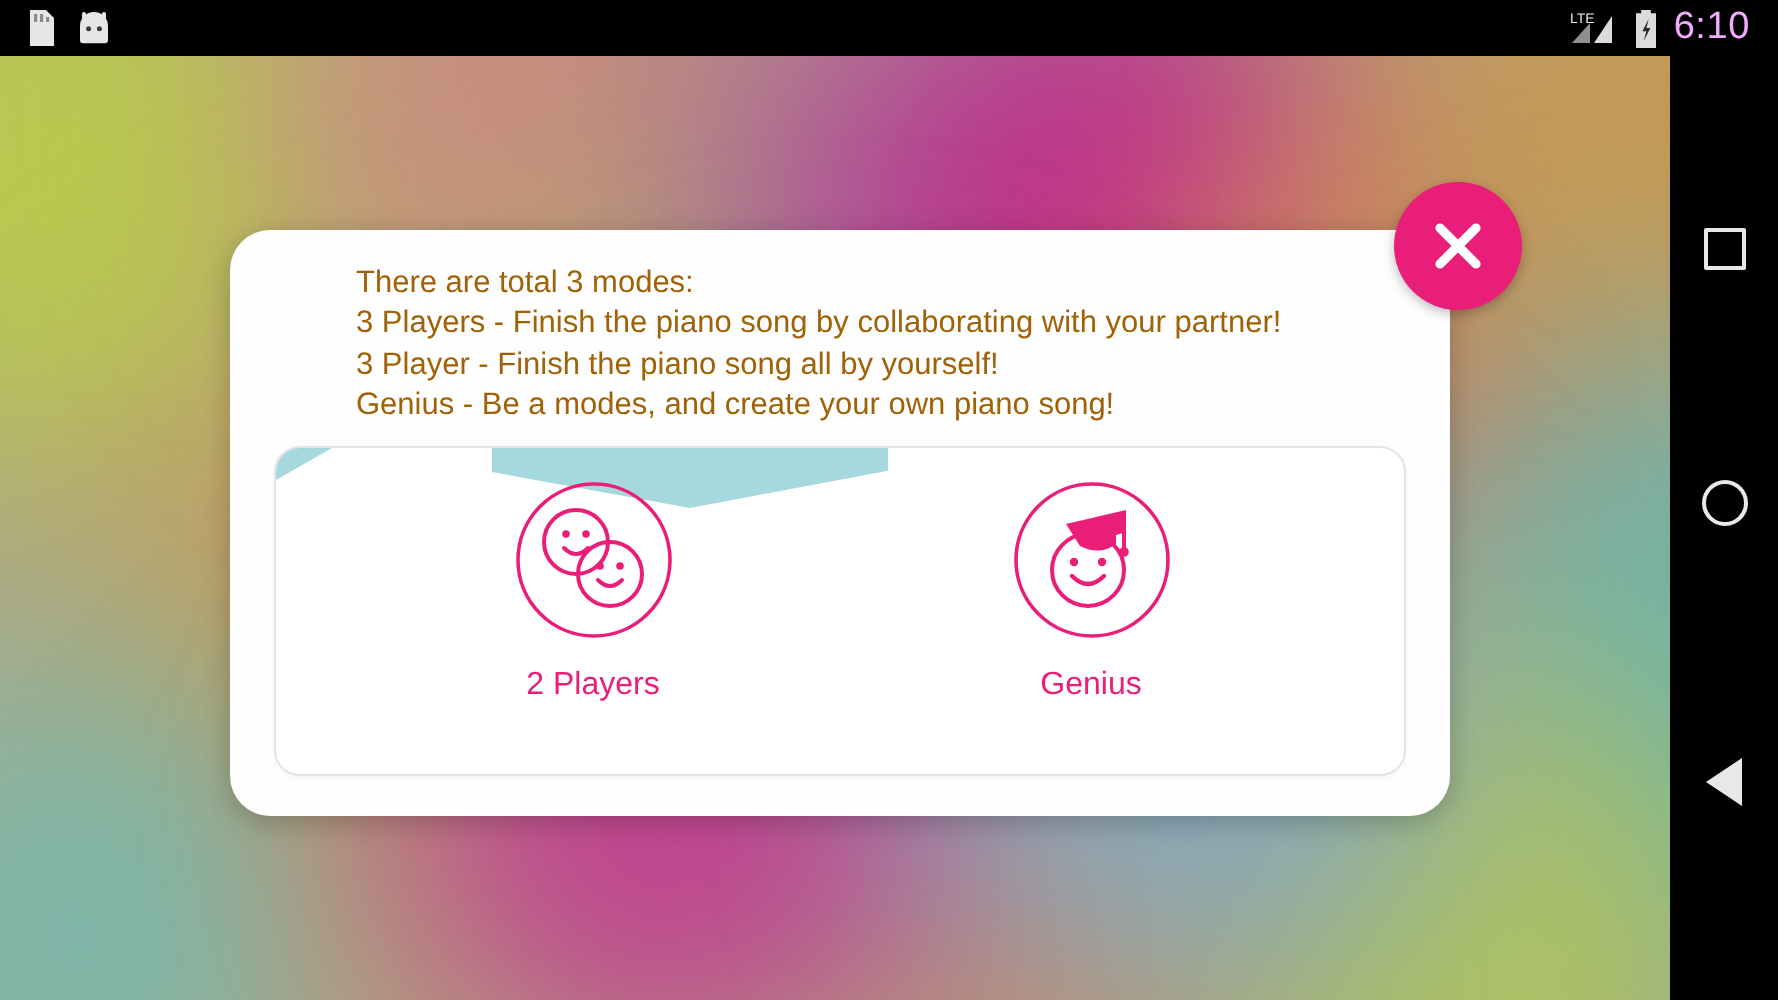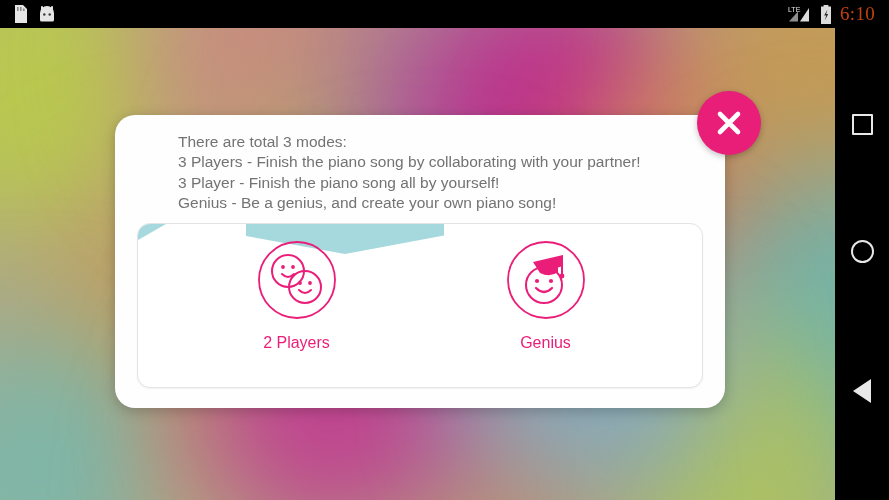--- a/index.html
+++ b/index.html
@@ -20,22 +20,22 @@
   #statusbar {
     position:absolute; left:0; top:0;
     width:889px; height:28px;
     background:#000;
     display:flex; align-items:center;
     z-index:60;
   }
   .sb-left { display:flex; align-items:center; gap:8px; padding-left:12px; }
   .sb-right { margin-left:auto; display:flex; align-items:center; gap:7px; padding-right:14px; }
   .sb-time {
-    color:#c2410c; font-size:19px; letter-spacing:0.3px;
-    font-family:Liberation Serif, serif;
+    color:#f0abfc; font-size:19px; letter-spacing:0.3px;
+    font-family:Liberation Sans, sans-serif;
   }
   .ico { display:block; }
 
   
   #navbar {
     position:absolute; right:0; top:28px;
     width:54px; height:472px;
     background:#000;
     z-index:55;
   }
@@ -80,21 +80,21 @@
     background:#fefefe;
     border-radius:20px;
     box-shadow:0 3px 14px rgba(0,0,0,0.22);
     z-index:20;
   }
 
   #info-text {
     position:absolute;
     left:63px; top:17px;
     width:530px;
-    color:#737373;
+    color:#a16207;
     font-size:15.5px;
     line-height:20.3px;
     white-space:nowrap;
   }
   #info-text div { white-space:nowrap; }
 
   
   #mode-panel {
     position:absolute;
     left:22px; top:108px;
@@ -173,21 +173,21 @@
     <div class="blob" style="left:200px; top:250px; width:260px; height:260px; background:#c0438f;"></div>
     <div class="blob" style="left:480px; top:220px; width:250px; height:250px; background:#86a8bd;"></div>
   </div>
 
   <div id="dialog">
 
     <div id="info-text">
       <div>There are total 3 modes:</div>
       <div>3 Players - Finish the piano song by collaborating with your partner!</div>
       <div>3 Player - Finish the piano song all by yourself!</div>
-      <div>Genius - Be a genius, and create your own piano song!</div>
+      <div>Genius - Be a modes, and create your own piano song!</div>
     </div>
 
     <div id="mode-panel">
       <div class="teal-left"></div>
       <div class="teal-banner"></div>
 
       <div class="modes">
 
         <div class="mode">
           <svg class="mode-icon" viewBox="0 0 80 80">

